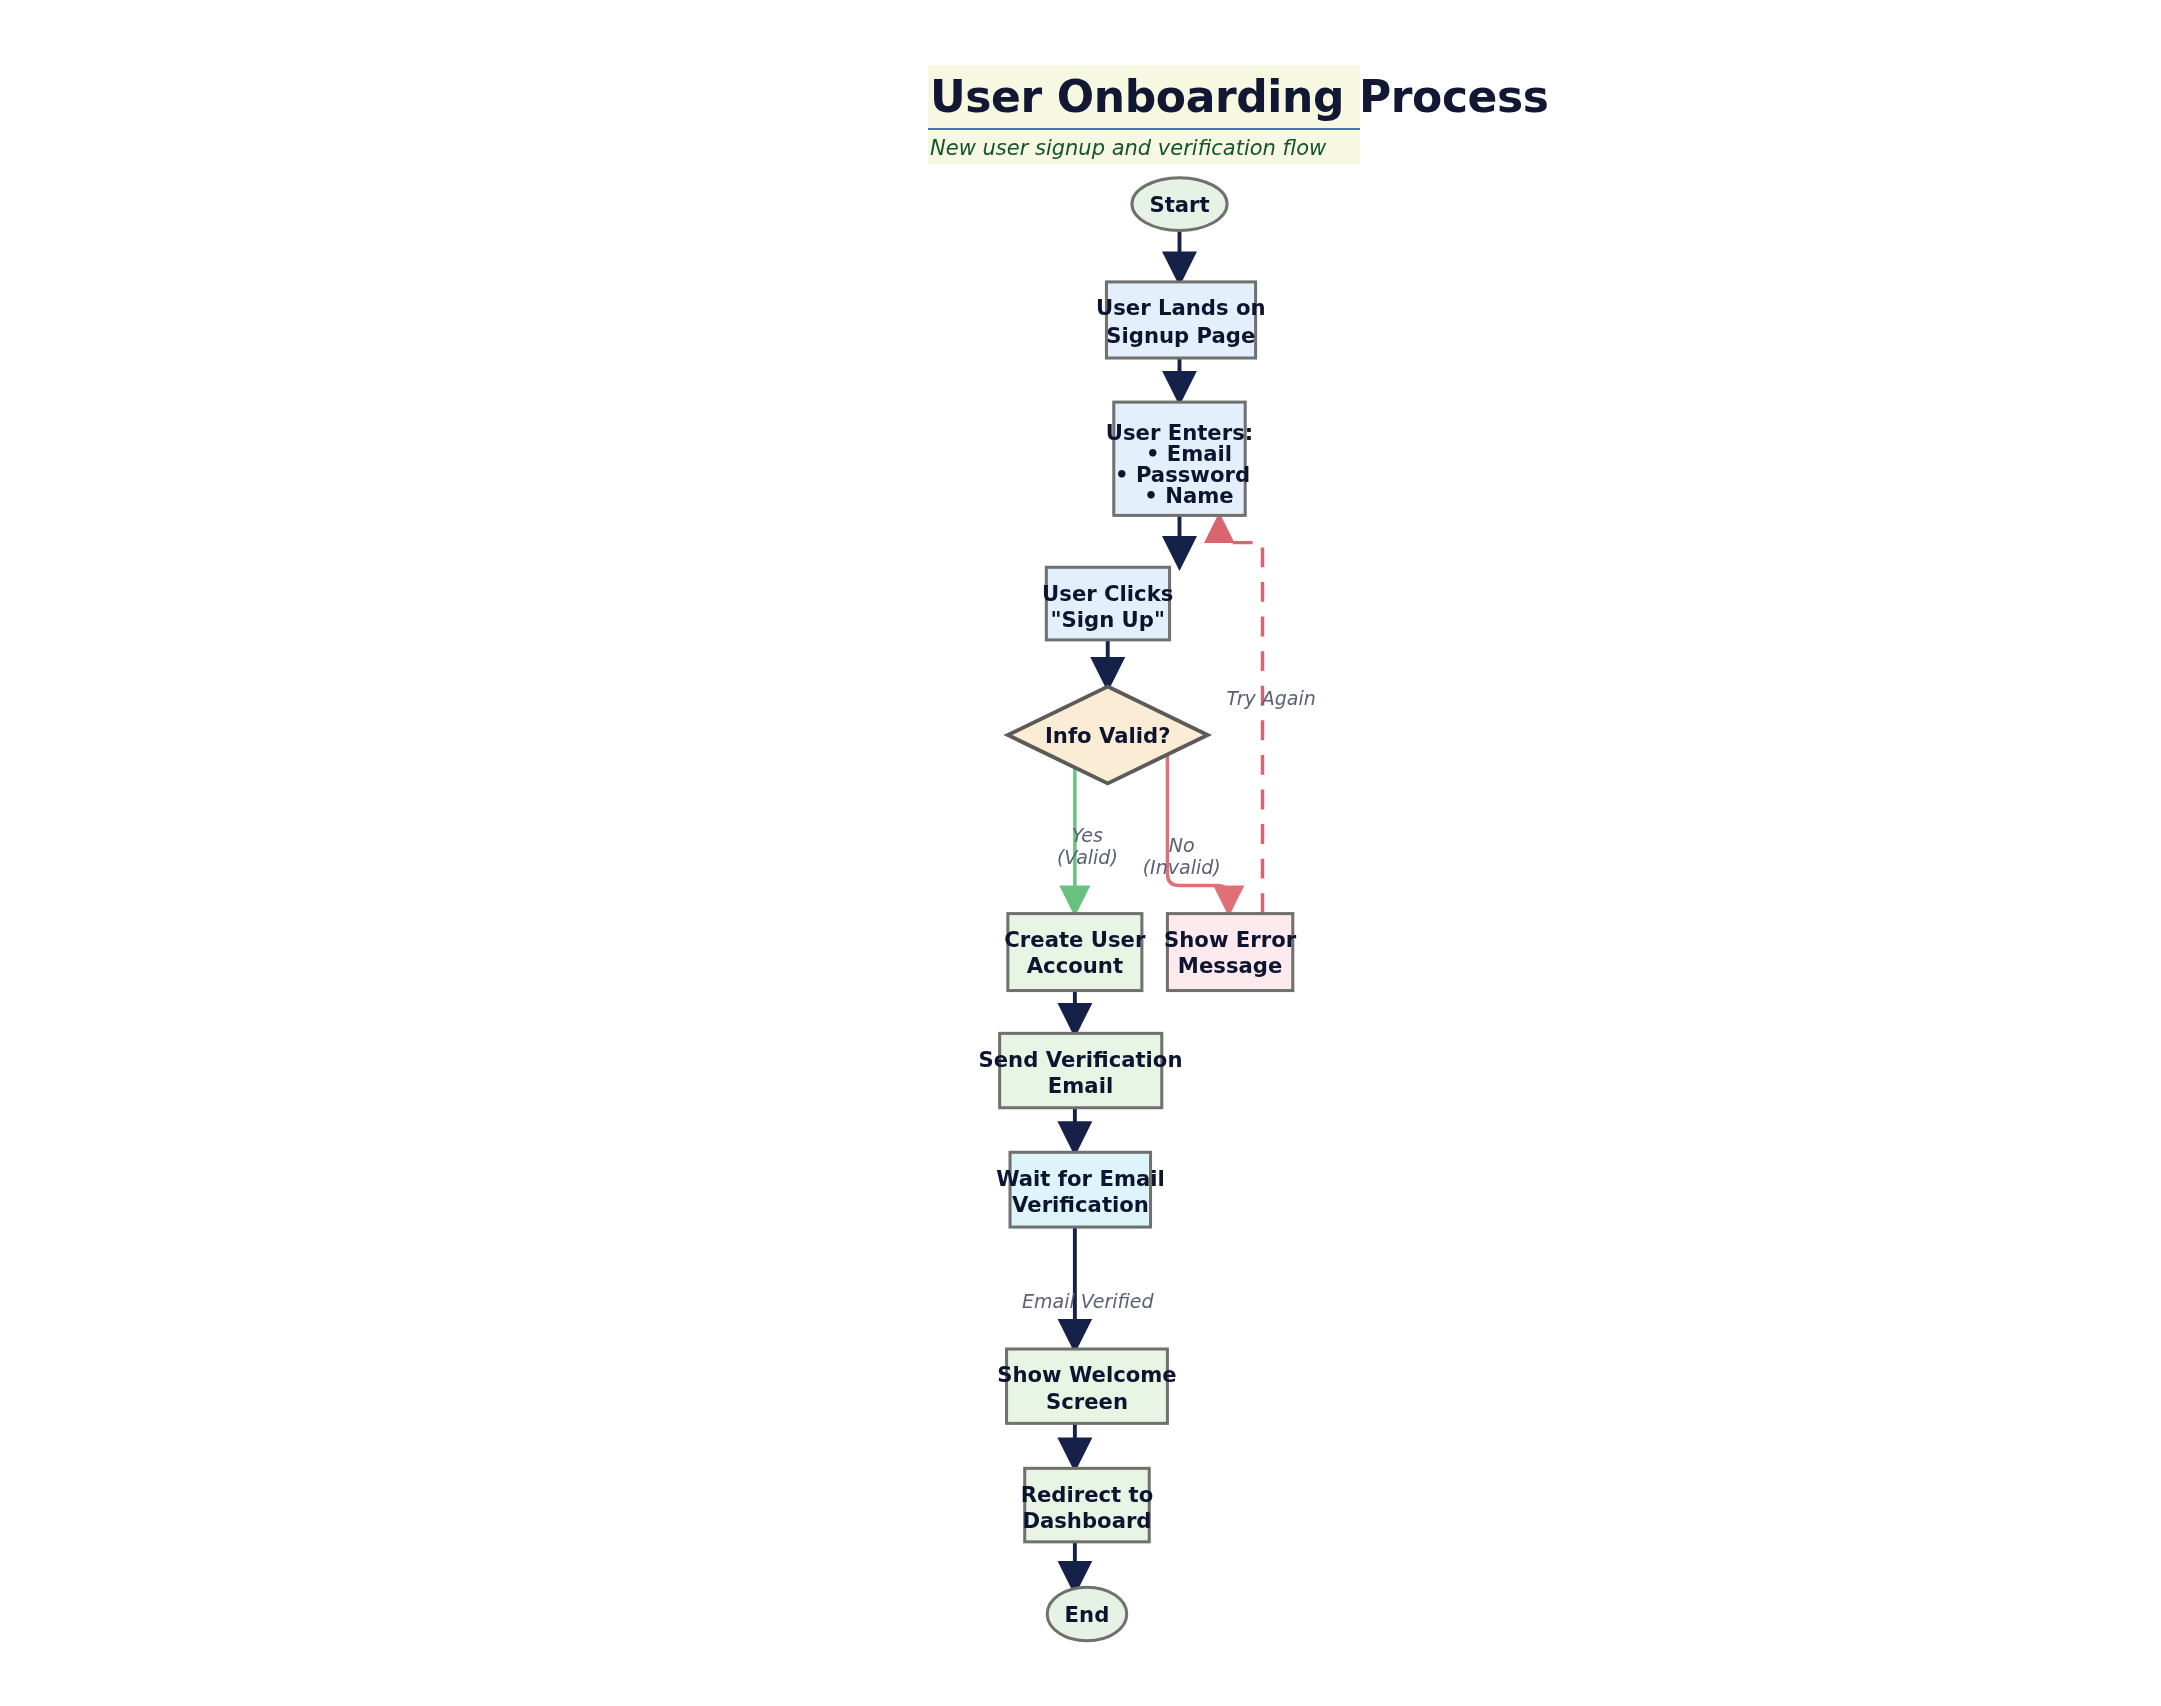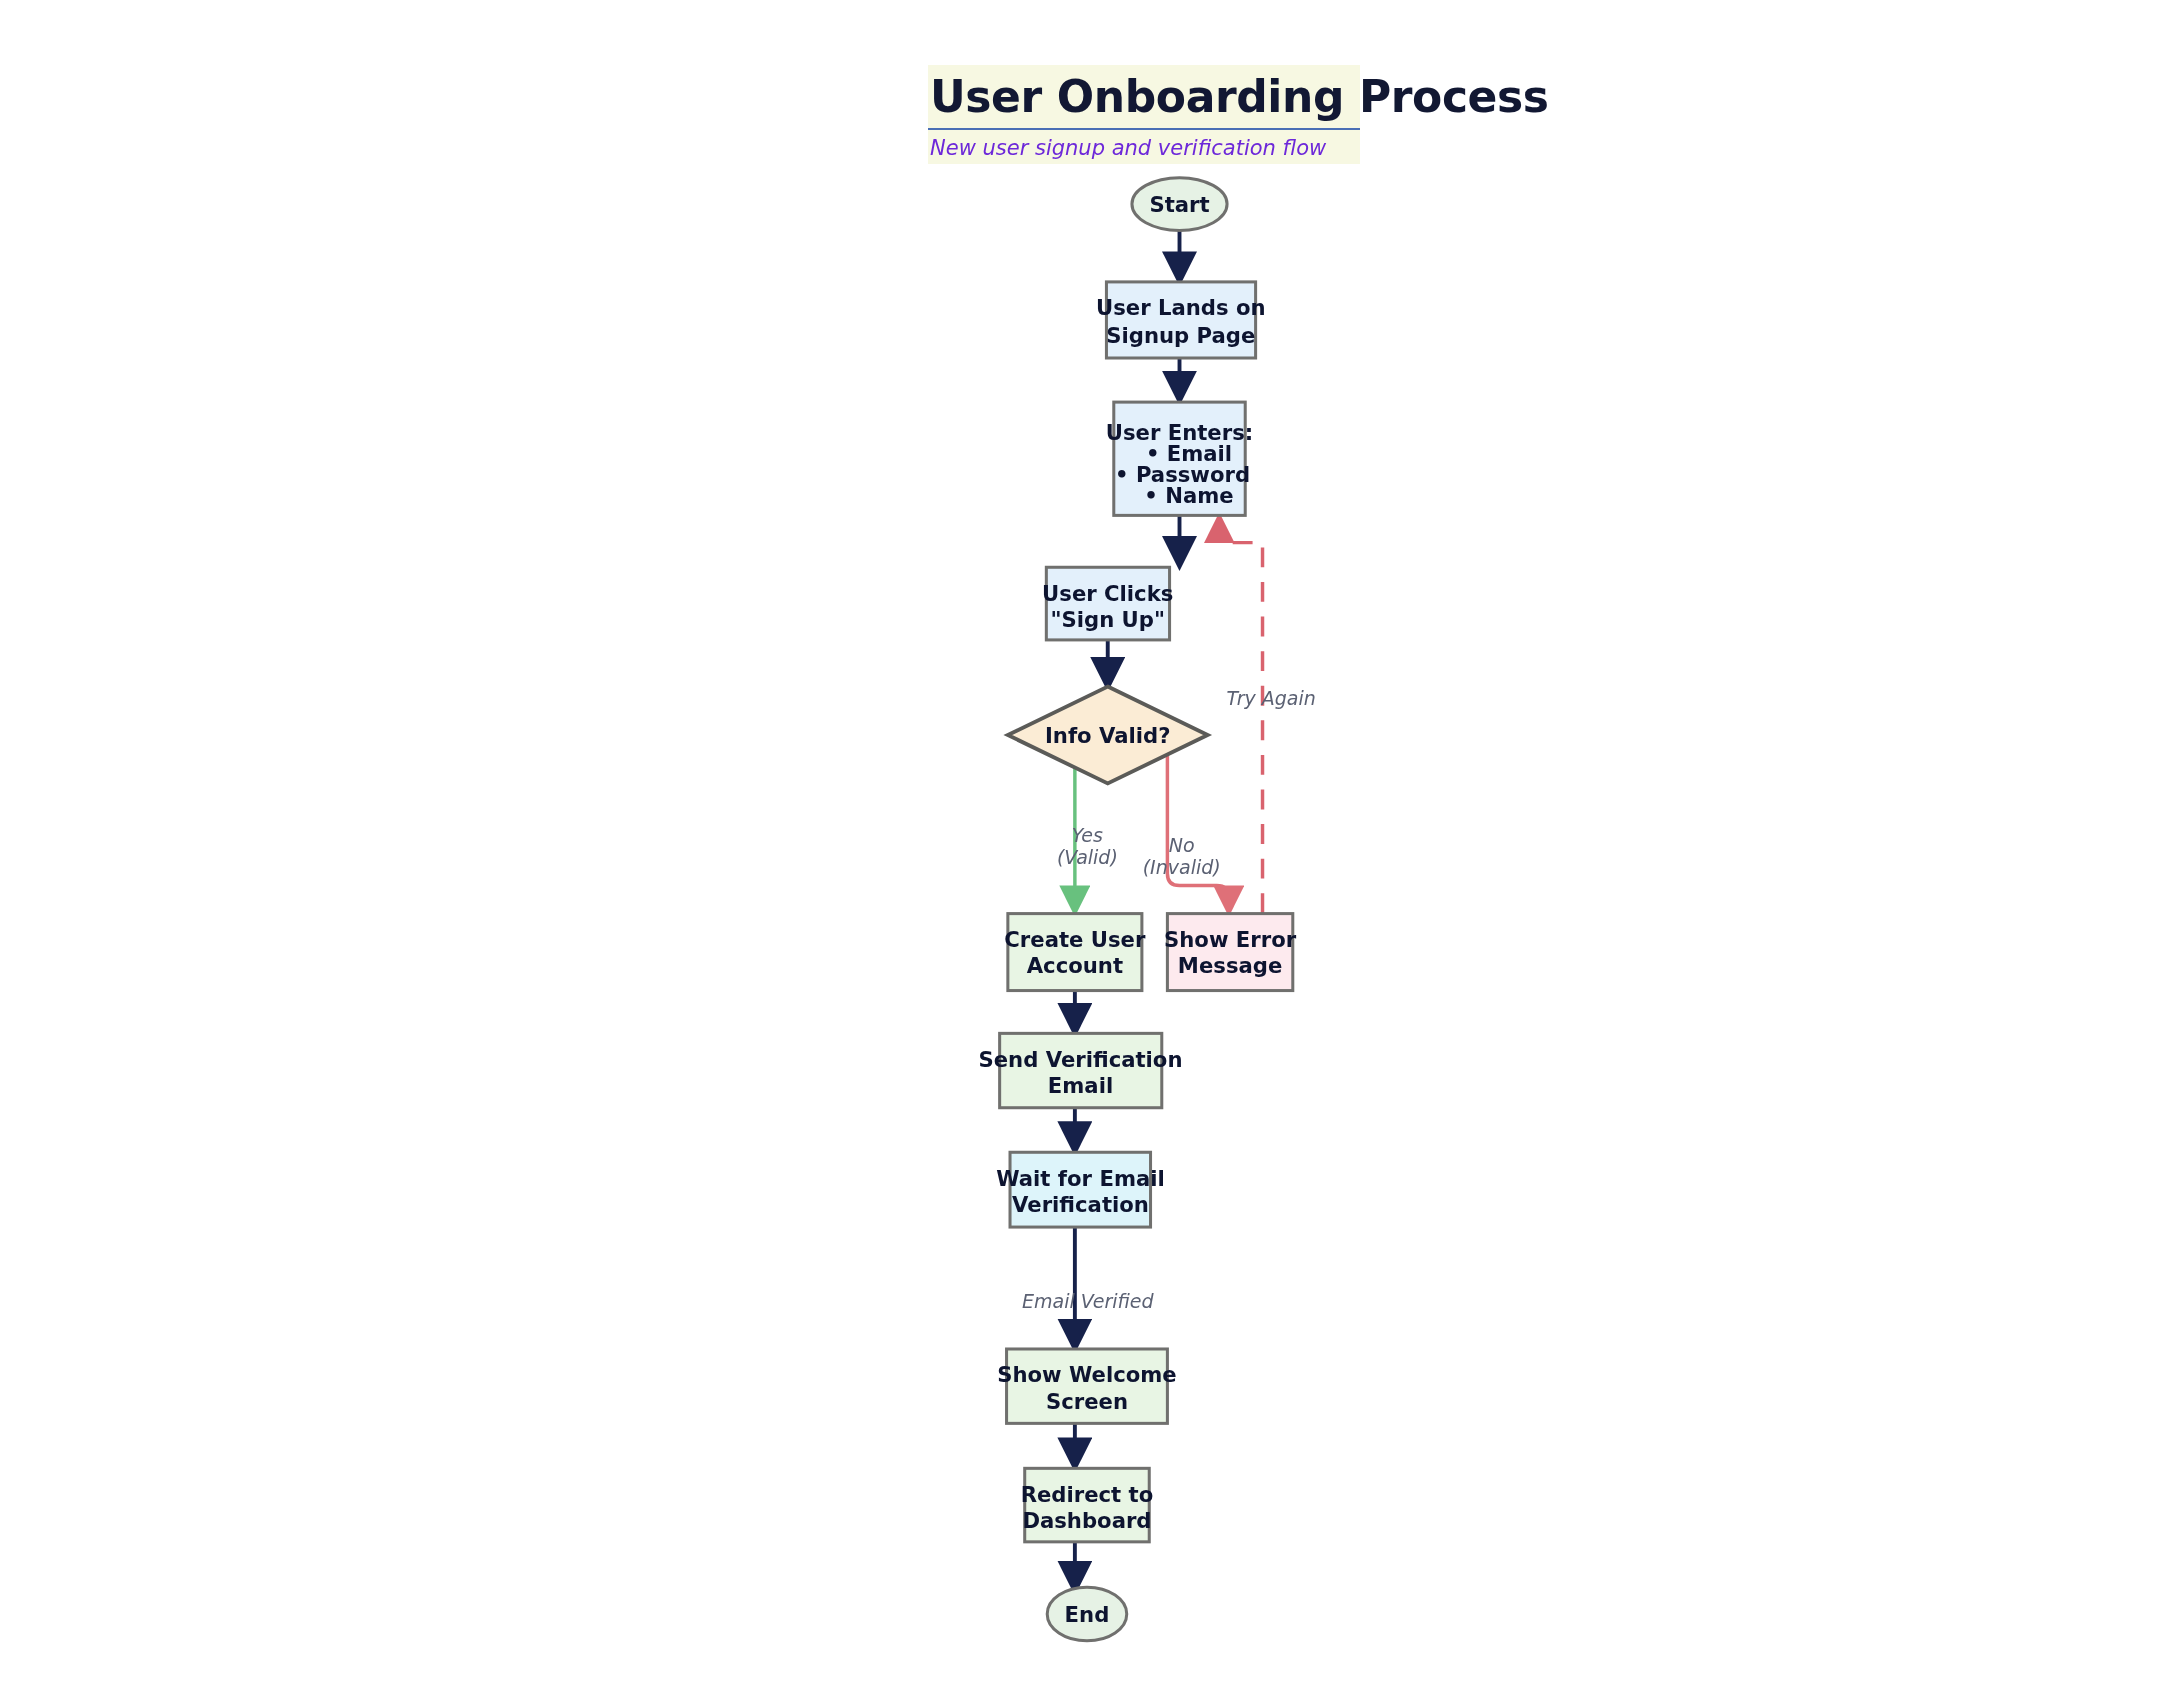--- a/index.html
+++ b/index.html
@@ -55,21 +55,21 @@
   .diagram-subtitle {
     position: absolute;
     left: 930px;
     top: 136px;
     width: 437px;
     font-family: "DejaVu Sans", sans-serif;
     font-style: italic;
     font-weight: 400;
     font-size: 21px;
     line-height: 25px;
-    color: #6d28d9;
+    color: #14532d;
     white-space: nowrap;
   }
   .node-label {
     font-family: "DejaVu Sans", sans-serif;
     font-weight: 700;
     fill: #0d1430;
   }
   .edge-label {
     font-family: "DejaVu Sans", sans-serif;
     font-style: italic;

